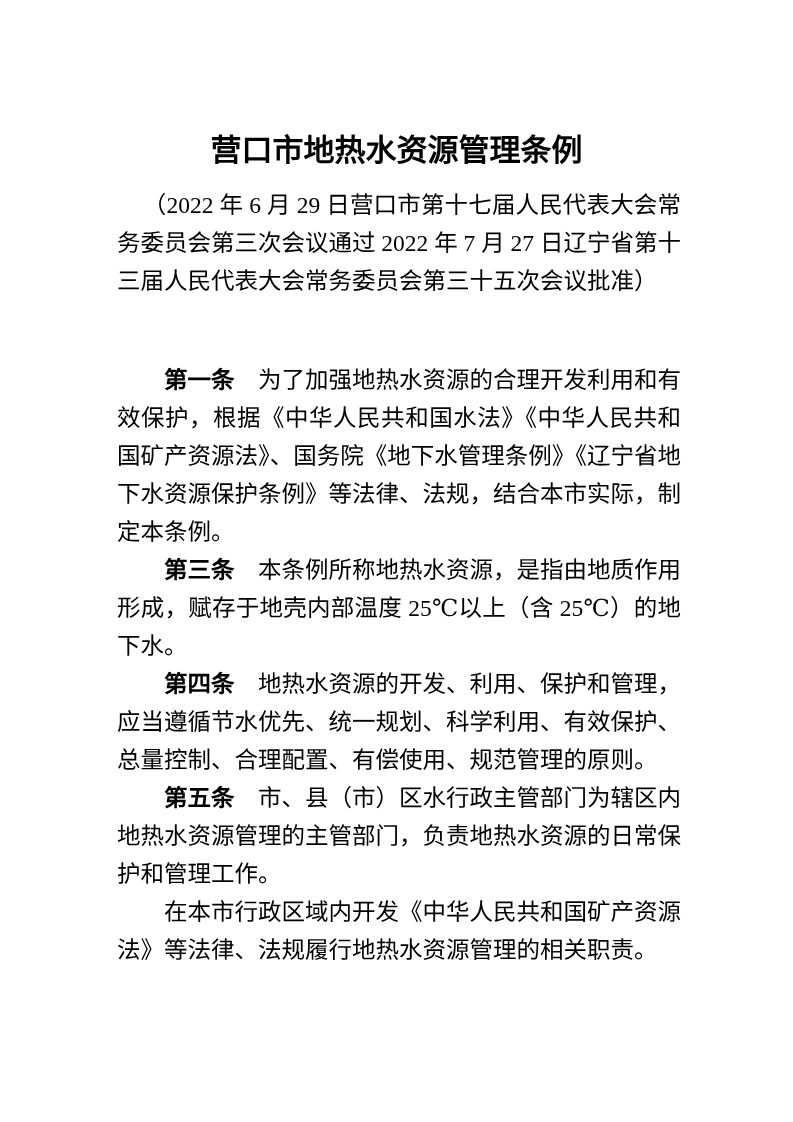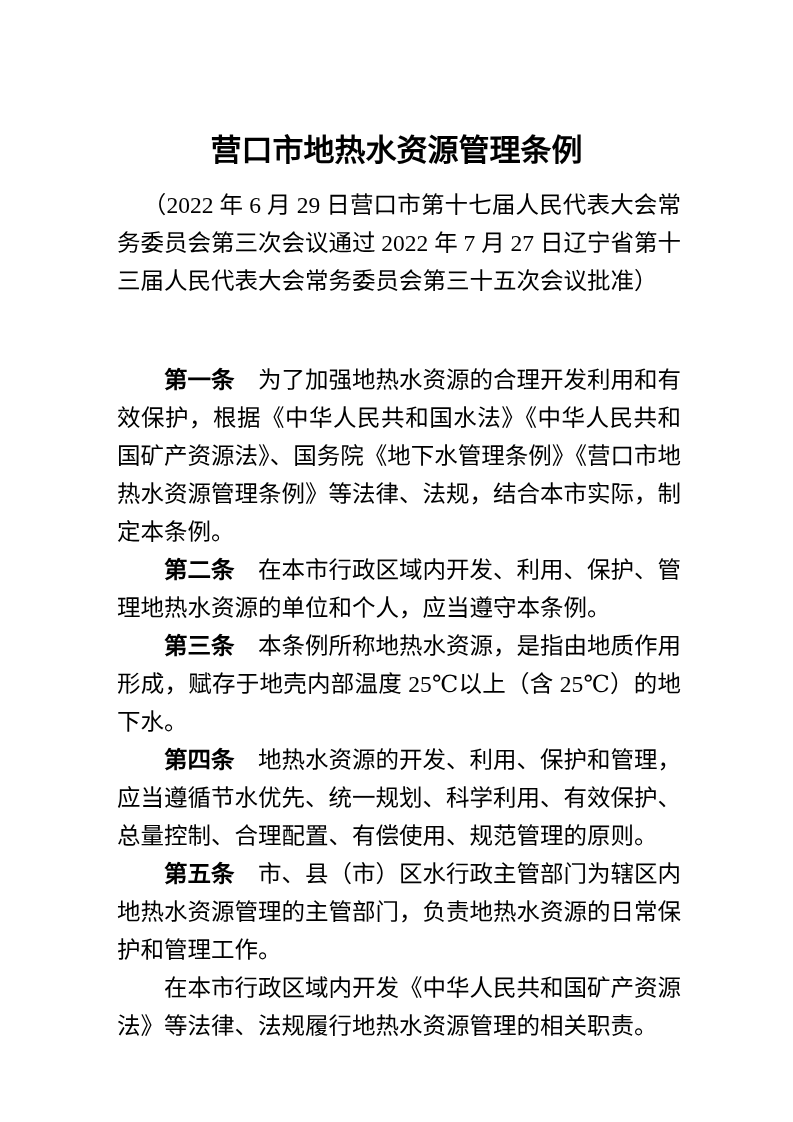--- a/index.html
+++ b/index.html
@@ -58,26 +58,23 @@
 
 <div class="page">
 
   <h1 class="doc-title">营口市地热水资源管理条例</h1>
 
   <div class="content">
 
     <p class="para preamble">（2022 年 6 月 29 日营口市第十七届人民代表大会常务委员会第三次会议通过 2022 年 7 月 27 日辽宁省第十三届人民代表大会常务委员会第三十五次会议批准）</p>
 
     <p class="para first-article">
-      <span class="article-label">第一条</span><span>为了加强地热水资源的合理开发利用和有效保护，根据《中华人民共和国水法》《中华人民共和国矿产资源法》、国务院《地下水管理条例》《营口市地热水资源管理条例》等法律、法规，结合本市实际，制定本条例。</span>
+      <span class="article-label">第一条</span><span>为了加强地热水资源的合理开发利用和有效保护，根据《中华人民共和国水法》《中华人民共和国矿产资源法》、国务院《地下水管理条例》《辽宁省地下水资源保护条例》等法律、法规，结合本市实际，制定本条例。</span>
     </p>
 
-    <p class="para">
-      <span class="article-label">第二条</span><span>在本市行政区域内开发、利用、保护、管理地热水资源的单位和个人，应当遵守本条例。</span>
-    </p>
 
     <p class="para">
       <span class="article-label">第三条</span><span>本条例所称地热水资源，是指由地质作用形成，赋存于地壳内部温度 25℃以上（含 25℃）的地下水。</span>
     </p>
 
     <p class="para">
       <span class="article-label">第四条</span><span>地热水资源的开发、利用、保护和管理，应当遵循节水优先、统一规划、科学利用、有效保护、总量控制、合理配置、有偿使用、规范管理的原则。</span>
     </p>
 
     <p class="para">

